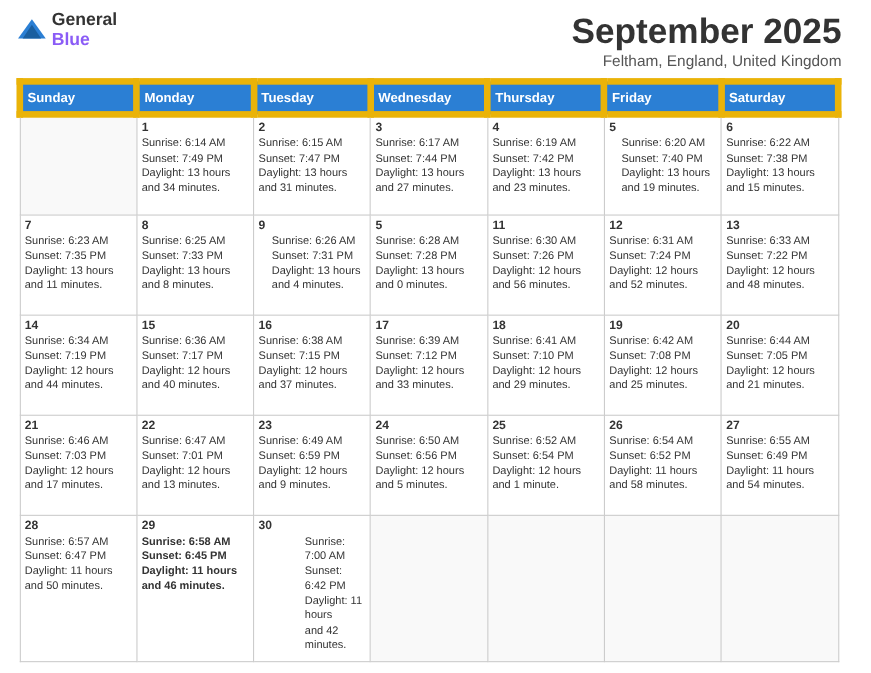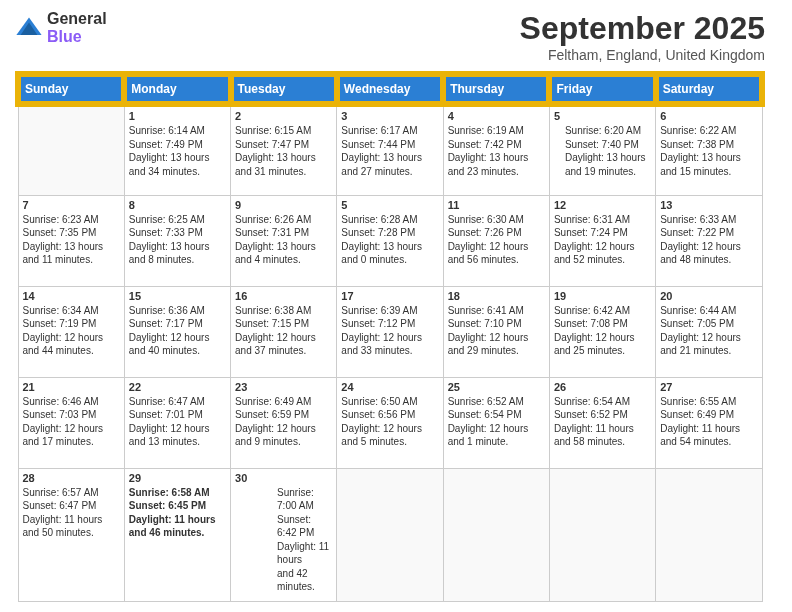--- a/index.html
+++ b/index.html
@@ -191,21 +191,21 @@
           </td>
           <td>
             <span class="day-number">8</span>
             <div class="day-info" style="white-space: pre-line;">Sunrise: 6:25 AM
 Sunset: 7:33 PM
 Daylight: 13 hours
 and 8 minutes.</div>
           </td>
           <td>
             <span class="day-number">9</span>
-            <div class="day-info" style="white-space: pre-line;">Sunrise: 6:26 AM
+            <div class="day-info" style="white-space: pre-line; margin-left: 12px;">Sunrise: 6:26 AM
 Sunset: 7:31 PM
 Daylight: 13 hours
 and 4 minutes.</div>
           </td>
           <td>
             <span class="day-number">5</span>
             <div class="day-info" style="white-space: pre-line;">Sunrise: 6:28 AM
 Sunset: 7:28 PM
 Daylight: 13 hours
 and 0 minutes.</div>

